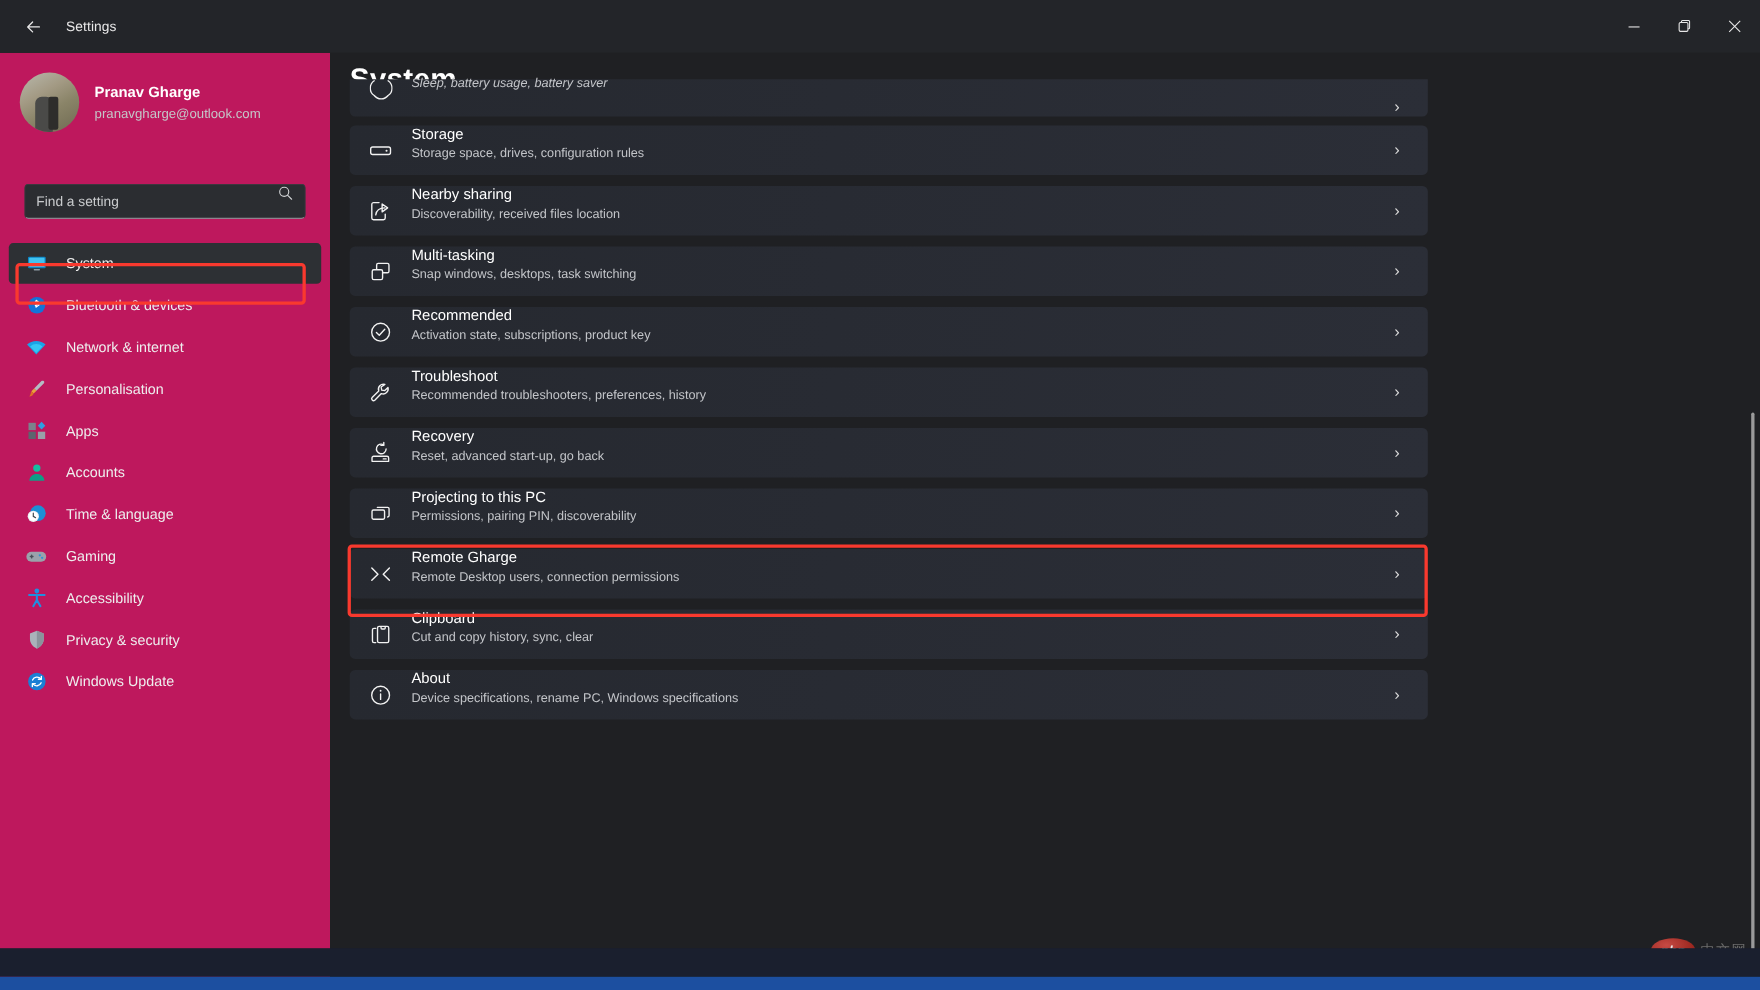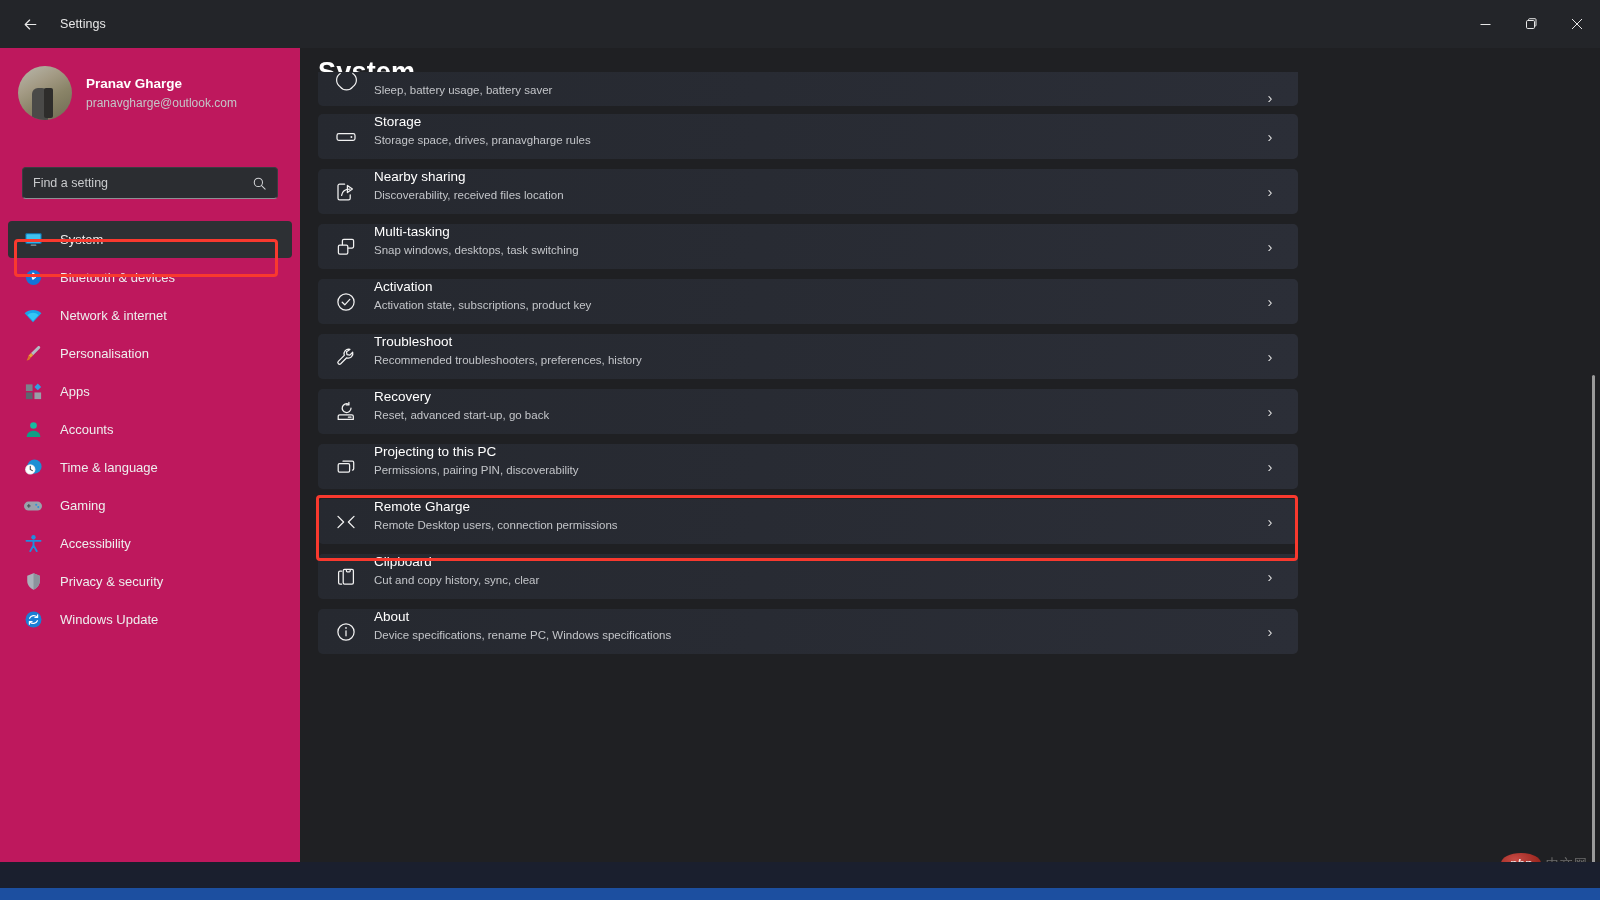--- a/index.html
+++ b/index.html
@@ -112,21 +112,20 @@
     margin: 22px 22px 0 22px;
     position: relative;
   }
   .search-box {
     height: 32px;
     background: #2b2d31;
     border: 1px solid #393c41;
     border-bottom: 1px solid #8d9094;
     border-radius: 4px;
     display: flex;
-    align-items: center;
     padding: 0 10px;
     cursor: text;
     margin-top: 45px;
   }
   .search-box input {
     flex: 1;
     background: transparent;
     border: none;
     outline: none;
     color: #e6e6e6;
@@ -216,21 +215,21 @@
   .card-ico {
     width: 56px;
     min-width: 56px;
     display: flex;
     align-items: center;
     justify-content: center;
     color: #f2f2f2;
   }
   .card.clipped .card-ico { align-items: flex-start; height: 34px; padding-top: 0; overflow: hidden; }
   .card-text { flex: 1; line-height: 1.25; }
-  .card.clipped .card-text { padding-bottom: 9px; }
+  .card.clipped .card-text { padding-bottom: 23px; font-style: italic; }
   .card-title {
     font-size: 13.5px;
     color: #ffffff;
     margin-bottom: 2px;
   }
   .card-sub {
     font-size: 11.5px;
     color: #c3c5c9;
   }
   .chev {
@@ -514,21 +513,21 @@
 
       <div class="card">
         <div class="card-ico">
           <svg width="22" height="22" viewBox="0 0 22 22" fill="none" stroke="#f2f2f2" stroke-width="1.25">
             <rect x="2" y="7.6" width="18" height="6.8" rx="1.8"></rect>
             <circle cx="16.4" cy="11" r=".95" fill="#f2f2f2" stroke="none"></circle>
           </svg>
         </div>
         <div class="card-text">
           <div class="card-title">Storage</div>
-          <div class="card-sub">Storage space, drives, pranavgharge rules</div>
+          <div class="card-sub">Storage space, drives, configuration rules</div>
         </div>
         <div class="chev">›</div>
       </div>
 
       <div class="card">
         <div class="card-ico">
           <svg width="22" height="22" viewBox="0 0 22 22" fill="none" stroke="#f2f2f2" stroke-width="1.25">
             <path d="M9.6 3.2H4.6a1.6 1.6 0 0 0-1.6 1.6v12.4a1.6 1.6 0 0 0 1.6 1.6h9a1.6 1.6 0 0 0 1.6-1.6v-3.4" stroke-linecap="round"></path>
             <path d="M6.6 14.4c.6-4.3 3.6-6.4 8.2-6.4" stroke-linecap="round"></path>
             <path d="M12.4 4.4l5 3.6-5 3.6z" stroke-linejoin="round"></path>
@@ -556,21 +555,21 @@
       </div>
 
       <div class="card">
         <div class="card-ico">
           <svg width="22" height="22" viewBox="0 0 22 22" fill="none" stroke="#f2f2f2" stroke-width="1.25">
             <circle cx="11" cy="11" r="8.1"></circle>
             <path d="M7.2 11.2l2.6 2.6 5-5.4" stroke-linecap="round" stroke-linejoin="round"></path>
           </svg>
         </div>
         <div class="card-text">
-          <div class="card-title">Activation</div>
+          <div class="card-title">Recommended</div>
           <div class="card-sub">Activation state, subscriptions, product key</div>
         </div>
         <div class="chev">›</div>
       </div>
 
       <div class="card">
         <div class="card-ico">
           <svg width="22" height="22" viewBox="0 0 22 22" fill="none" stroke="#f2f2f2" stroke-width="1.25">
             <path d="M14.9 3.4a4.6 4.6 0 0 0-5.6 6l-6 6a1.7 1.7 0 0 0 2.4 2.4l6-6a4.6 4.6 0 0 0 6-5.6l-2.9 2.9-2.8-.5-.5-2.8z" stroke-linejoin="round"></path>
           </svg>

